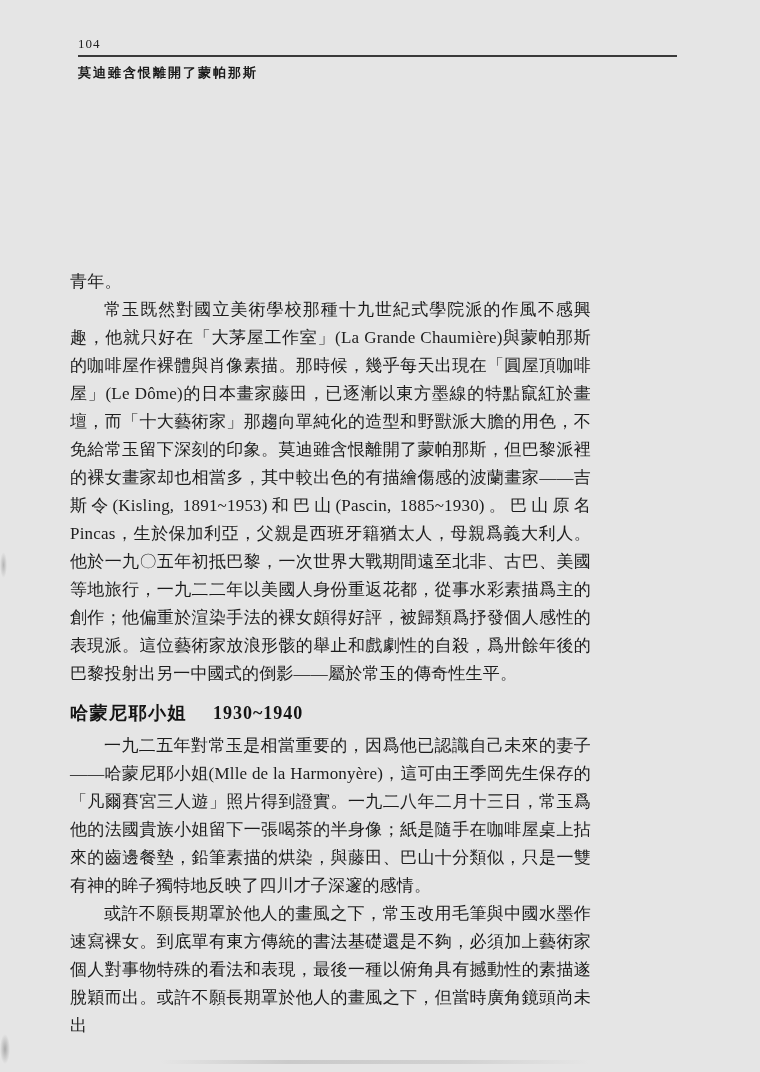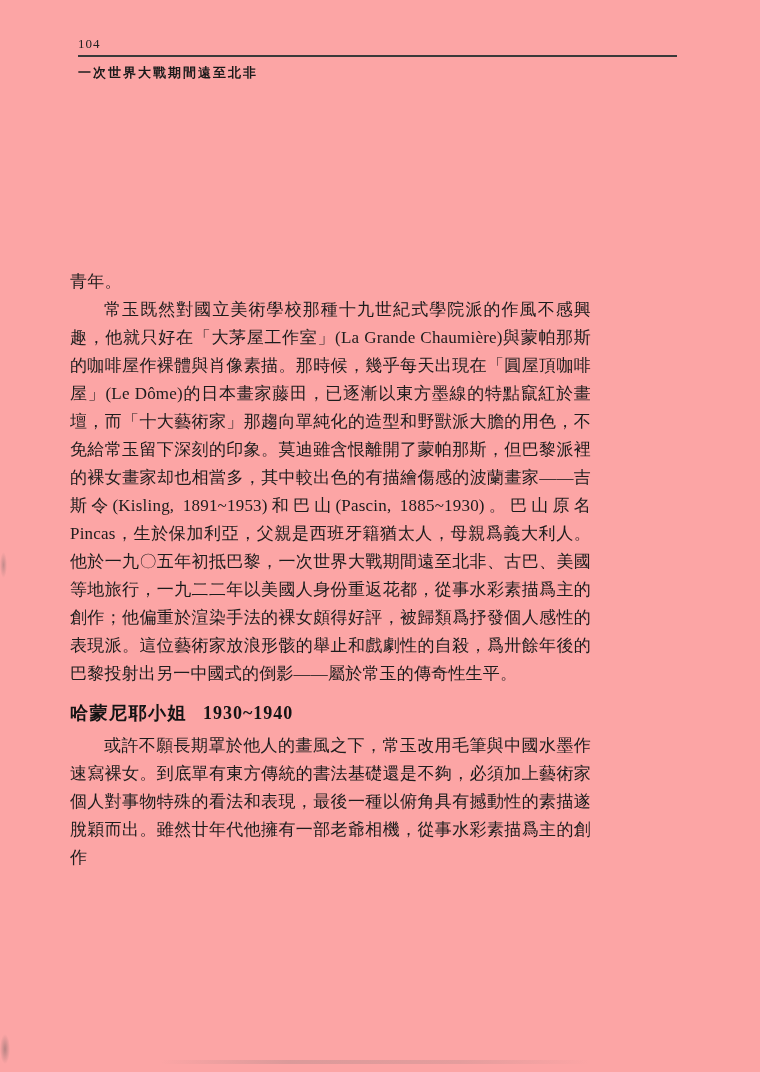--- a/index.html
+++ b/index.html
@@ -4,21 +4,21 @@
 <style>
   html, body {
     margin: 0;
     padding: 0;
     background: #ffffff;
   }
   .page {
     position: relative;
     width: 760px;
     height: 1072px;
-    background: #fca5a5;
+    background: #e5e5e5;
     overflow: hidden;
     font-family: "Liberation Serif", "DejaVu Serif", serif;
     color: #1c1c1c;
   }
   
   .page-header {
     position: absolute;
     left: 78px;
     top: 36px;
     width: 599px;
@@ -60,21 +60,21 @@
     text-indent: 0;
   }
   .section-heading {
     margin: 13px 0 7px 0;
     font-size: 18px;
     font-weight: bold;
     letter-spacing: 1.5px;
     color: #141414;
   }
   .section-heading .period {
-    margin-left: 16px;
+    margin-left: 26px;
     letter-spacing: 1px;
   }
   
   .smudge-left {
     position: absolute;
     left: 0;
     top: 552px;
     width: 7px;
     height: 26px;
     background: radial-gradient(closest-side, rgba(90,90,90,0.35), rgba(90,90,90,0));
@@ -98,35 +98,36 @@
   }
 </style>
 </head>
 <body>
 
 <div class="page">
 
   <header class="page-header">
     <div class="page-number">104</div>
     <div class="header-rule"></div>
-    <div class="running-title">一次世界大戰期間遠至北非</div>
+    <div class="running-title">莫迪雖含恨離開了蒙帕那斯</div>
   </header>
 
   <main class="page-body">
 
     <p class="continuation">青年。</p>
 
     <p>常玉既然對國立美術學校那種十九世紀式學院派的作風不感興趣，他就只好在「大茅屋工作室」(La Grande Chaumière)與蒙帕那斯的咖啡屋作裸體與肖像素描。那時候，幾乎每天出現在「圓屋頂咖啡屋」(Le Dôme)的日本畫家藤田，已逐漸以東方墨線的特點竄紅於畫壇，而「十大藝術家」那趨向單純化的造型和野獸派大膽的用色，不免給常玉留下深刻的印象。莫迪雖含恨離開了蒙帕那斯，但巴黎派裡的裸女畫家却也相當多，其中較出色的有描繪傷感的波蘭畫家——吉斯令(Kisling, 1891~1953)和巴山(Pascin, 1885~1930)。巴山原名 Pincas，生於保加利亞，父親是西班牙籍猶太人，母親爲義大利人。他於一九〇五年初抵巴黎，一次世界大戰期間遠至北非、古巴、美國等地旅行，一九二二年以美國人身份重返花都，從事水彩素描爲主的創作；他偏重於渲染手法的裸女頗得好評，被歸類爲抒發個人感性的表現派。這位藝術家放浪形骸的舉止和戲劇性的自殺，爲卅餘年後的巴黎投射出另一中國式的倒影——屬於常玉的傳奇性生平。</p>
 
     <h2 class="section-heading">
       <span>哈蒙尼耶小姐</span><span class="period">1930~1940</span>
     </h2>
 
+    <p>一九二五年對常玉是相當重要的，因爲他已認識自己未來的妻子——哈蒙尼耶小姐(Mlle de la Harmonyère)，這可由王季岡先生保存的「凡爾賽宮三人遊」照片得到證實。一九二八年二月十三日，常玉爲他的法國貴族小姐留下一張喝茶的半身像；紙是隨手在咖啡屋桌上拈來的齒邊餐墊，鉛筆素描的烘染，與藤田、巴山十分類似，只是一雙有神的眸子獨特地反映了四川才子深邃的感情。</p>
 
-    <p>或許不願長期罩於他人的畫風之下，常玉改用毛筆與中國水墨作速寫裸女。到底單有東方傳統的書法基礎還是不夠，必須加上藝術家個人對事物特殊的看法和表現，最後一種以俯角具有撼動性的素描遂脫穎而出。雖然廿年代他擁有一部老爺相機，從事水彩素描爲主的創作</p>
+    <p>或許不願長期罩於他人的畫風之下，常玉改用毛筆與中國水墨作速寫裸女。到底單有東方傳統的書法基礎還是不夠，必須加上藝術家個人對事物特殊的看法和表現，最後一種以俯角具有撼動性的素描遂脫穎而出。或許不願長期罩於他人的畫風之下，但當時廣角鏡頭尚未出</p>
 
   </main>
 
   <div class="smudge-left"></div>
   <div class="smudge-corner"></div>
   <div class="smudge-bottom"></div>
 
 </div>
 
 </body></html>

